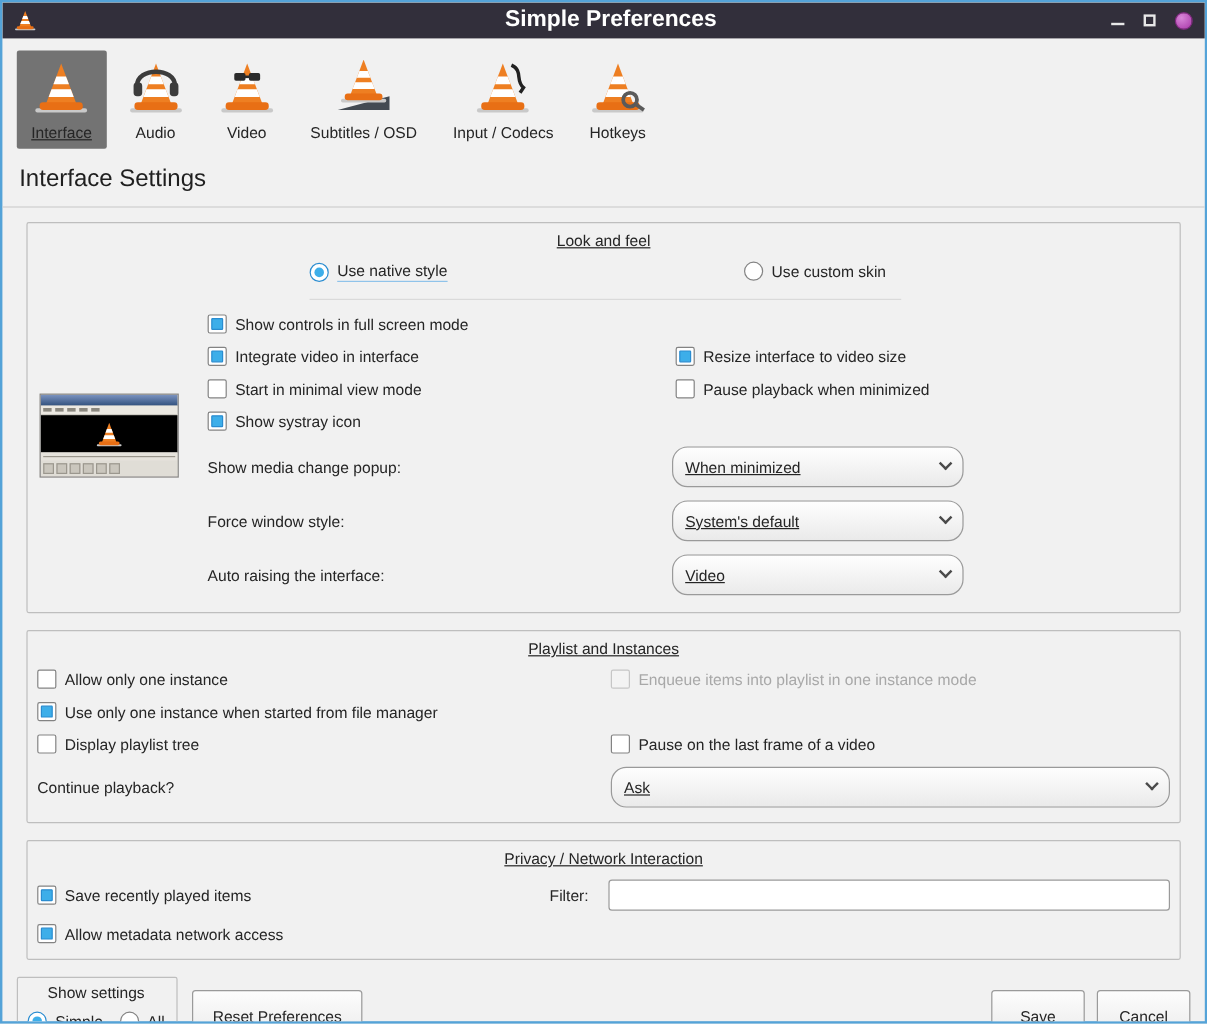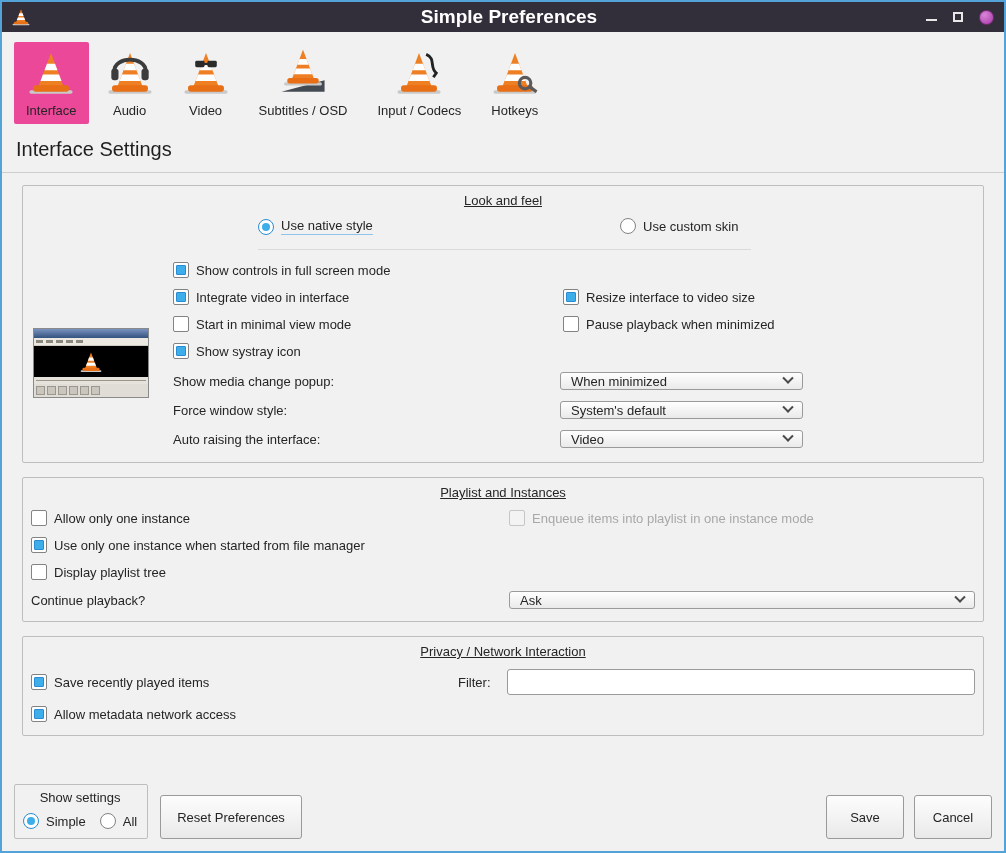--- a/index.html
+++ b/index.html
@@ -40,21 +40,21 @@
     background: radial-gradient(circle at 35% 30%, #d887d8, #a836a8);
     border: 1px solid #7d2a7d;
   }
 
   
   .toolbar { display: flex; align-items: flex-start; gap: 6px; padding: 10px 12px 0 12px; flex: none; }
   .tool-item {
     display: flex; flex-direction: column; align-items: center; gap: 7px;
     padding: 8px 12px 6px; border-radius: 2px; min-width: 66px;
   }
-  .tool-item.selected { background: #ec4899; }
+  .tool-item.selected { background: #737373; text-decoration: underline; }
   .tool-icon { width: 46px; height: 46px; }
   .tool-label { font-size: 13px; white-space: nowrap; }
 
   
   .page-title { font-size: 20px; font-weight: 400; padding: 0 14px; margin-top: 14px; color: #1f1f1f; }
   .page-rule { border: 0; border-top: 1px solid #cdcdcd; margin: 11px 0 0 0; }
 
   
   .content { padding: 12px 20px 0 20px; }
   .groupbox { border: 1px solid #bebebe; border-radius: 2px; margin-bottom: 14px; background: #f1f1f1; }
@@ -107,23 +107,23 @@
   .check.on .box::after {
     content: ""; position: absolute; left: 2px; top: 2px; right: 2px; bottom: 2px;
     background: #3daee9; border: 1px solid #2a8cd0; border-radius: 1px;
   }
   .check.disabled { color: #a8a8a8; }
   .check.disabled .box { border-color: #c6c6c6; background: #f3f3f3; }
 
   .combo-grid { display: grid; grid-template-columns: 387px 243px; row-gap: 11px; margin-top: 13px; }
   .combo-label { align-self: center; }
   .combo {
-    height: 18px; border: 1px solid #9a9a9a; border-radius: 3px;
+    height: 34px; border: 1px solid #9a9a9a; border-radius: 13px;
     background: linear-gradient(#fefefe, #eaeaea);
-    display: flex; align-items: center; padding: 0 10px; width: 100%;
+    display: flex; align-items: center; padding: 0 10px; width: 100%; text-decoration: underline;
   }
   .combo .chev {
     margin-left: auto; width: 8px; height: 8px; flex: none;
     border-right: 2px solid #4a4a4a; border-bottom: 2px solid #4a4a4a;
     transform: rotate(45deg) translate(-2px, -2px);
   }
 
   
   .g2-grid { display: grid; grid-template-columns: 478px 1fr; row-gap: 11px; padding: 0 8px; }
   .span2 { grid-column: 1 / -1; }
@@ -361,20 +361,24 @@
         <span>Enqueue items into playlist in one instance mode</span>
       </div>
       <div class="check span2 on">
         <span class="box"></span>
         <span>Use only one instance when started from file manager</span>
       </div>
       <div class="check">
         <span class="box"></span>
         <span>Display playlist tree</span>
       </div>
+      <div class="check">
+        <span class="box"></span>
+        <span>Pause on the last frame of a video</span>
+      </div>
     </div>
     <div class="g2-continue">
       <span>Continue playback?</span>
       <div class="combo">
         <span>Ask</span>
         <span class="chev"></span>
       </div>
     </div>
   </div>
 

